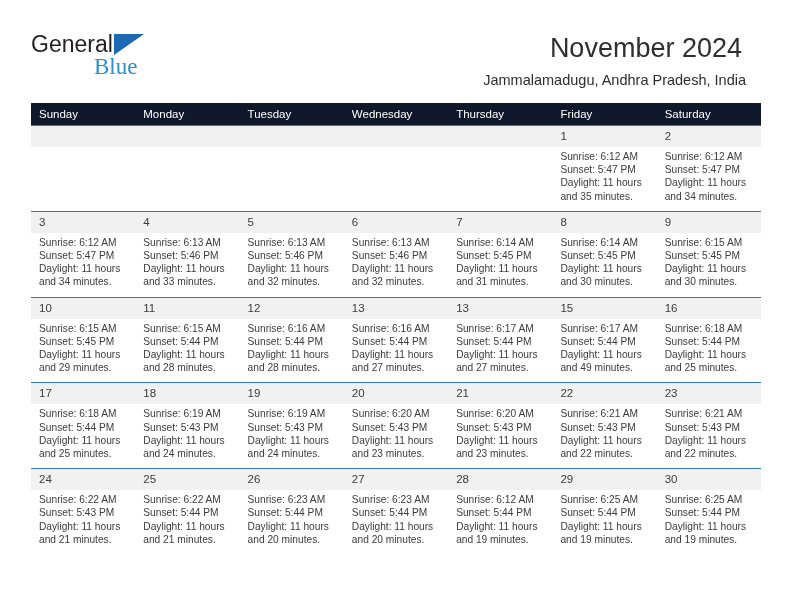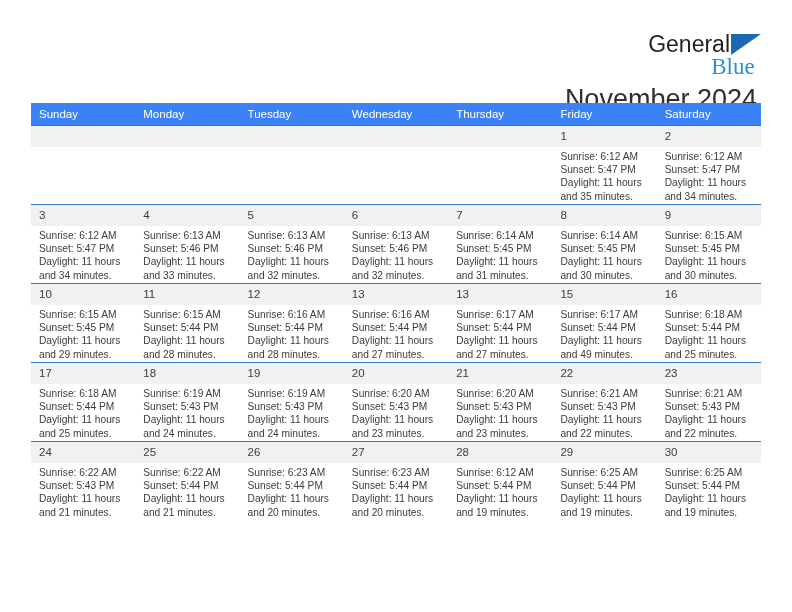--- a/index.html
+++ b/index.html
@@ -19,27 +19,26 @@
     position: relative;
     width: 792px;
     height: 612px;
     box-sizing: border-box;
   }
 
   
   .top-bar {
     position: absolute;
     left: 31px;
-    right: 31px;
+    right: 46px;
     top: 28px;
     height: 64px;
     display: flex;
-    align-items: flex-end;
+    align-items: flex-start;
     justify-content: space-between;
-    flex-direction: column;
   }
   .brand {
     display: block;
     line-height: 1;
     padding-top: 4px;
   }
   .brand-row1 {
     display: flex;
     align-items: flex-end;
   }
@@ -88,21 +87,21 @@
   
   .calendar {
     position: absolute;
     left: 31px;
     top: 103px;
     width: 730px;
     border-collapse: collapse;
     table-layout: fixed;
   }
   .calendar th {
-    background: #3b82f6;
+    background: #0f172a;
     color: #ffffff;
     font-size: 11.5px;
     font-weight: normal;
     text-align: left;
     padding: 5px 0 5px 8px;
     height: 12px;
     border: none;
     margin-top: 44px;
   }
   .calendar td {
@@ -125,21 +124,21 @@
     font-size: 11.5px;
     color: #3c3c3c;
     line-height: 13px;
     padding: 4px 0 4px 8px;
     min-height: 13px;
   }
   .daynum.empty {
     color: transparent;
   }
   .details {
-    padding: 3px 6px 0 8px;
+    padding: 3px 6px 8px 8px;
     font-size: 10.2px;
     line-height: 13.2px;
     color: #3c3c3c;
   }
   .details div {
     white-space: normal;
   }
 </style>
 </head>
 <body>
@@ -150,20 +149,21 @@
     <div class="brand">
       <div class="brand-row1">
         <span class="brand-general">General</span>
         <span class="brand-triangle"></span>
       </div>
       <div class="brand-blue">Blue</div>
     </div>
 
     <div class="title-block">
       <h1 class="cal-title">November 2024</h1>
+      <p class="cal-subtitle">Jammalamadugu, Andhra Pradesh, India</p>
     </div>
   </div>
 
   <table class="calendar">
     <thead>
       <tr>
         <th>Sunday</th>
         <th>Monday</th>
         <th>Tuesday</th>
         <th>Wednesday</th>

